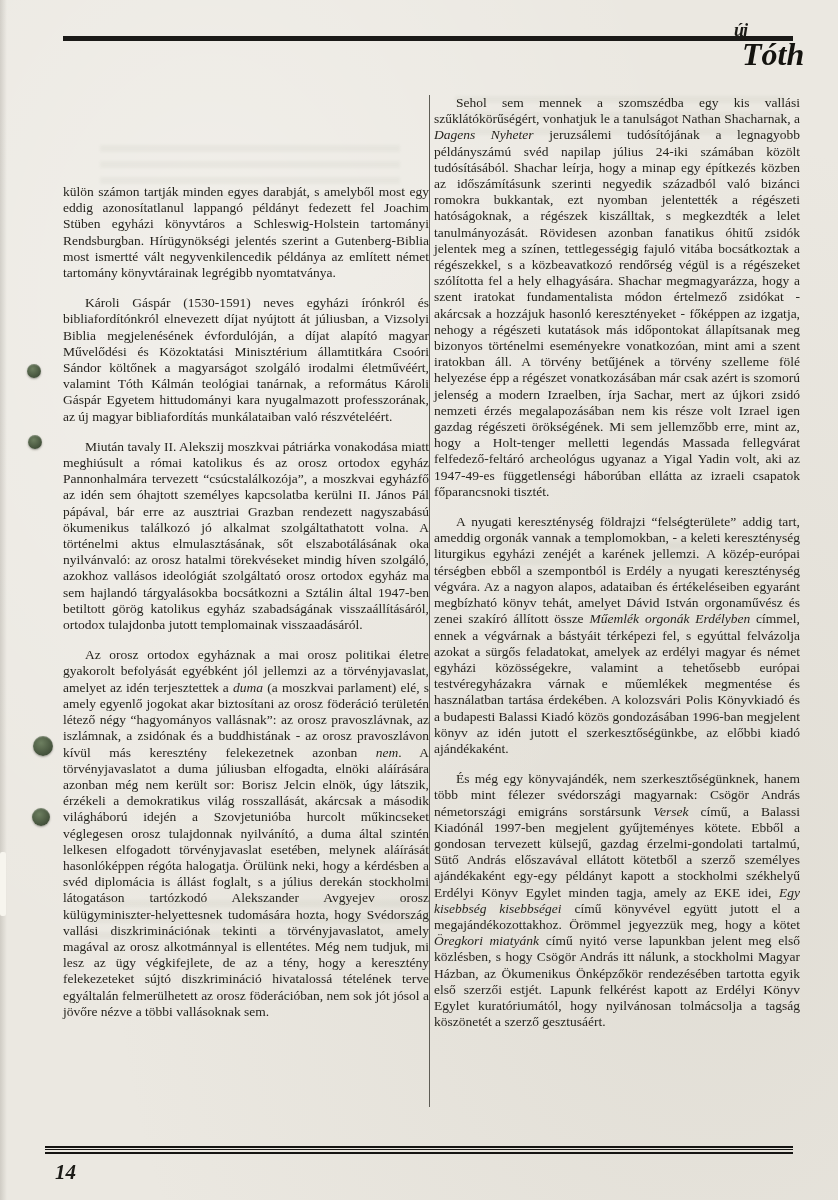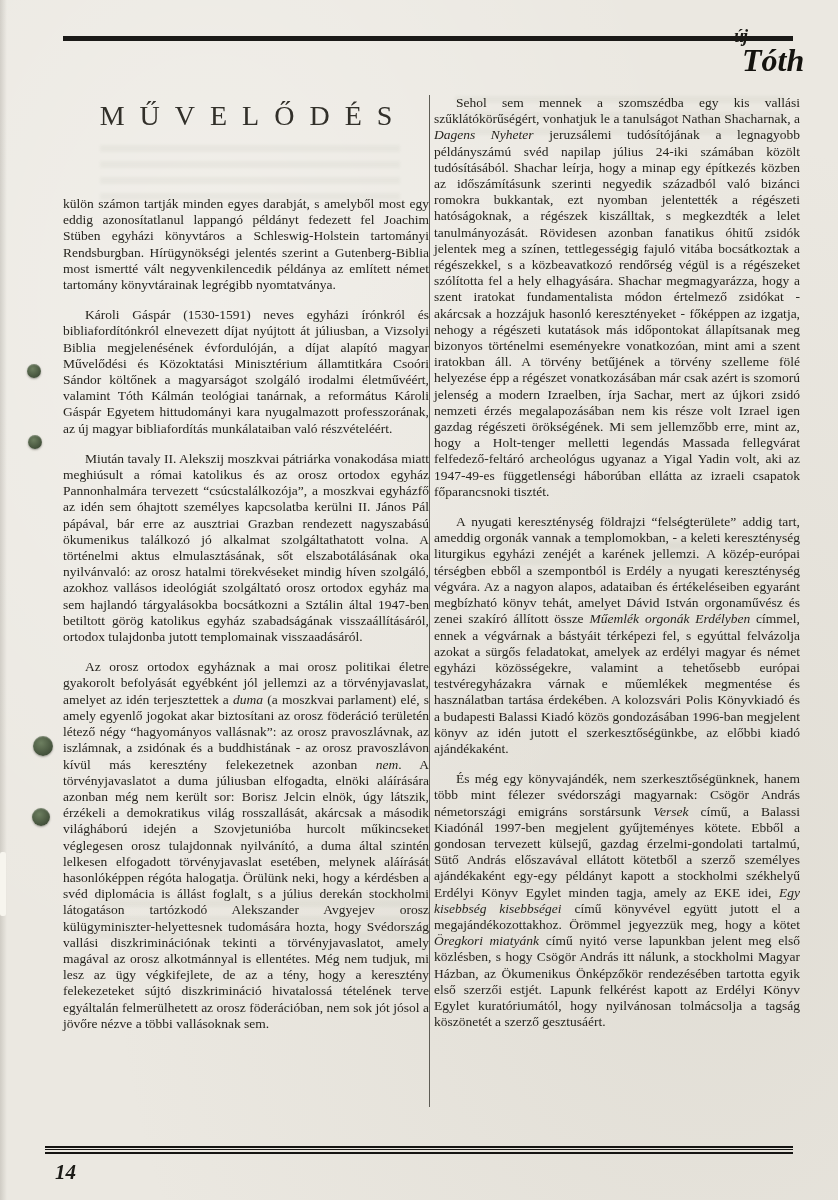--- a/index.html
+++ b/index.html
@@ -24,21 +24,21 @@
   .scan-notch {
     position: absolute; left: 0; top: 852px; width: 6px; height: 64px;
     background: #f7f5ee; border-radius: 2px;
   }
   
   .top-rule {
     position: absolute; left: 63px; top: 36px; width: 730px; height: 5px;
     background: #1b1a18; z-index: 1;
   }
   .logo {
-    position: absolute; top: 24px; left: 728px; width: 90px; height: 62px; z-index: 2;
+    position: absolute; top: 18px; left: 728px; width: 90px; height: 62px; z-index: 2;
   }
   .logo-uj {
     position: absolute; left: 6px; top: 2px;
     font-size: 18px; font-weight: bold; font-style: italic;
     color: #1b1a16; letter-spacing: -1px;
   }
   .logo-keve {
     position: absolute; left: 14px; top: 18px;
     font-size: 32px; font-weight: bold; font-style: italic;
     color: #14130f; letter-spacing: 0px;
@@ -50,21 +50,21 @@
     font-size: 28px; font-weight: normal;
     letter-spacing: 15px; text-indent: 15px;
     color: #32302a;
   }
   
   .col {
     position: absolute; width: 366px;
     font-size: 13.5px; line-height: 16.2px;
     text-align: justify; color: #26241e;
   }
-  .col-left  { left: 63px;  top: 196px; height: 950px; }
+  .col-left  { left: 63px;  top: 184px; height: 950px; }
   .col-right { left: 434px; top: 95px;  height: 1045px; }
   .para { margin: 0 0 14px 0; }
   .para.indent { text-indent: 22px; }
   .para em { font-style: italic; }
   .divider {
     position: absolute; left: 429px; top: 95px; width: 1px; height: 1012px;
     background: #5e5c55;
   }
   
   .footer-rule {
@@ -115,21 +115,20 @@
   <div class="ghost ghost-c"></div>
   <div class="ghost ghost-d"></div>
 
   <div class="top-rule"></div>
 
   <div class="logo">
     <span class="logo-uj">új</span>
     <span class="logo-keve">Tóth</span>
   </div>
 
-  <h1 class="section-title">MŰVELŐDÉS</h1>
 
   <div class="col col-left">
     <p class="para"><span>külön számon tartják minden egyes darabját, s amelyből most egy eddig azonosítatlanul lappangó példányt fedezett fel Joachim Stüben egyházi könyvtáros a Schleswig-Holstein tartományi Rendsburgban. Hírügynökségi jelentés szerint a Gutenberg-Biblia most ismertté vált negyvenkilencedik példánya az említett német tartomány könyvtárainak legrégibb nyomtatványa.</span></p>
     <p class="para indent"><span>Károli Gáspár (1530-1591) neves egyházi írónkról és bibliafordítónkról elnevezett díjat nyújtott át júliusban, a Vizsolyi Biblia megjelenésének évfordulóján, a díjat alapító magyar Művelődési és Közoktatási Minisztérium államtitkára Csoóri Sándor költőnek a magyarságot szolgáló irodalmi életművéért, valamint Tóth Kálmán teológiai tanárnak, a református Károli Gáspár Egyetem hittudományi kara nyugalmazott professzorának, az új magyar bibliafordítás munkálataiban való részvételéért.</span></p>
     <p class="para indent"><span>Miután tavaly II. Alekszij moszkvai pátriárka vonakodása miatt meghiúsult a római katolikus és az orosz ortodox egyház Pannonhalmára tervezett “csúcstalálkozója”, a moszkvai egyházfő az idén sem óhajtott személyes kapcsolatba kerülni II. János Pál pápával, bár erre az ausztriai Grazban rendezett nagyszabású ökumenikus találkozó jó alkalmat szolgáltathatott volna. A történelmi aktus elmulasztásának, sőt elszabotálásának oka nyilvánvaló: az orosz hatalmi törekvéseket mindig híven szolgáló, azokhoz vallásos ideológiát szolgáltató orosz ortodox egyház ma sem hajlandó tárgyalásokba bocsátkozni a Sztálin által 1947-ben betiltott görög katolikus egyház szabadságának visszaállításáról, ortodox tulajdonba jutott templomainak visszaadásáról.</span></p>
     <p class="para indent"><span>Az orosz ortodox egyháznak a mai orosz politikai életre gyakorolt befolyását egyébként jól jellemzi az a törvényjavaslat, amelyet az idén terjesztettek a </span><em>duma</em><span> (a moszkvai parlament) elé, s amely egyenlő jogokat akar biztosítani az orosz föderáció területén létező négy “hagyományos vallásnak”: az orosz pravoszlávnak, az iszlámnak, a zsidónak és a buddhistának - az orosz pravoszlávon kívül más keresztény felekezetnek azonban </span><em>nem</em><span>. A törvényjavaslatot a duma júliusban elfogadta, elnöki aláírására azonban még nem került sor: Borisz Jelcin elnök, úgy látszik, érzékeli a demokratikus világ rosszallását, akárcsak a második világháború idején a Szovjetunióba hurcolt műkincseket véglegesen orosz tulajdonnak nyilvánító, a duma által szintén lelkesen elfogadott törvényjavaslat esetében, melynek aláírását hasonlóképpen régóta halogatja. Örülünk neki, hogy a kérdésben a svéd diplomácia is állást foglalt, s a július derekán stockholmi látogatáson tartózkodó Alekszander Avgyejev orosz külügyminiszter-helyettesnek tudomására hozta, hogy Svédország vallási diszkriminációnak tekinti a törvényjavaslatot, amely magával az orosz alkotmánnyal is ellentétes. Még nem tudjuk, mi lesz az ügy végkifejlete, de az a tény, hogy a keresztény felekezeteket sújtó diszkrimináció hivatalossá tételének terve egyáltalán felmerülhetett az orosz föderációban, nem sok jót jósol a jövőre nézve a többi vallásoknak sem.</span></p>
   </div>
 
   <div class="divider"></div>
 

